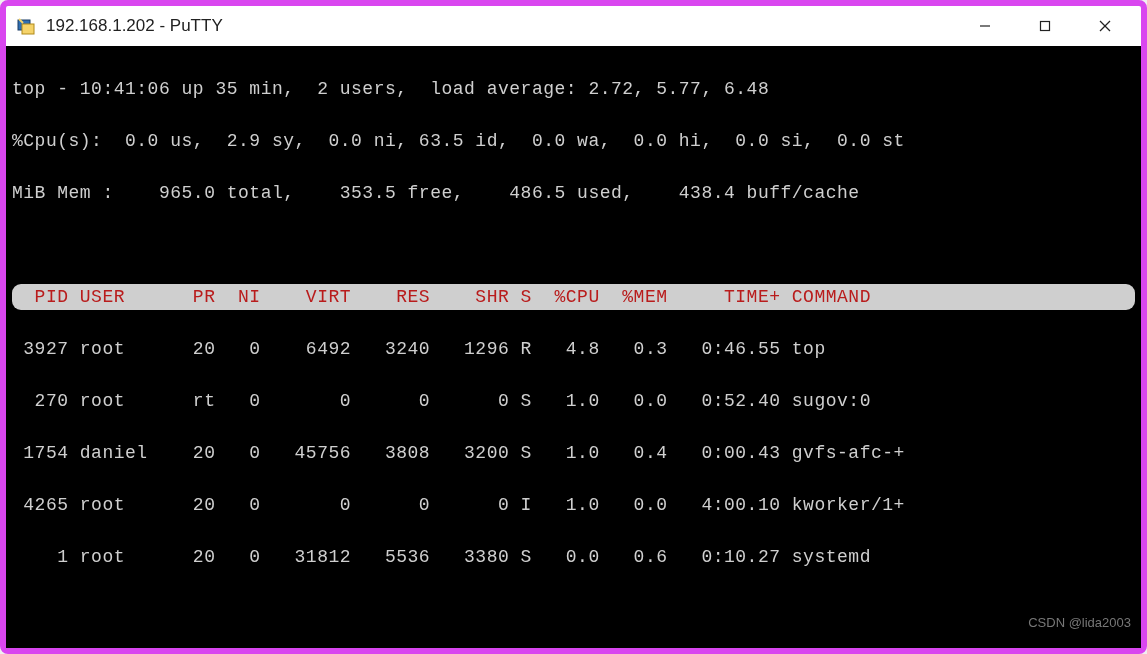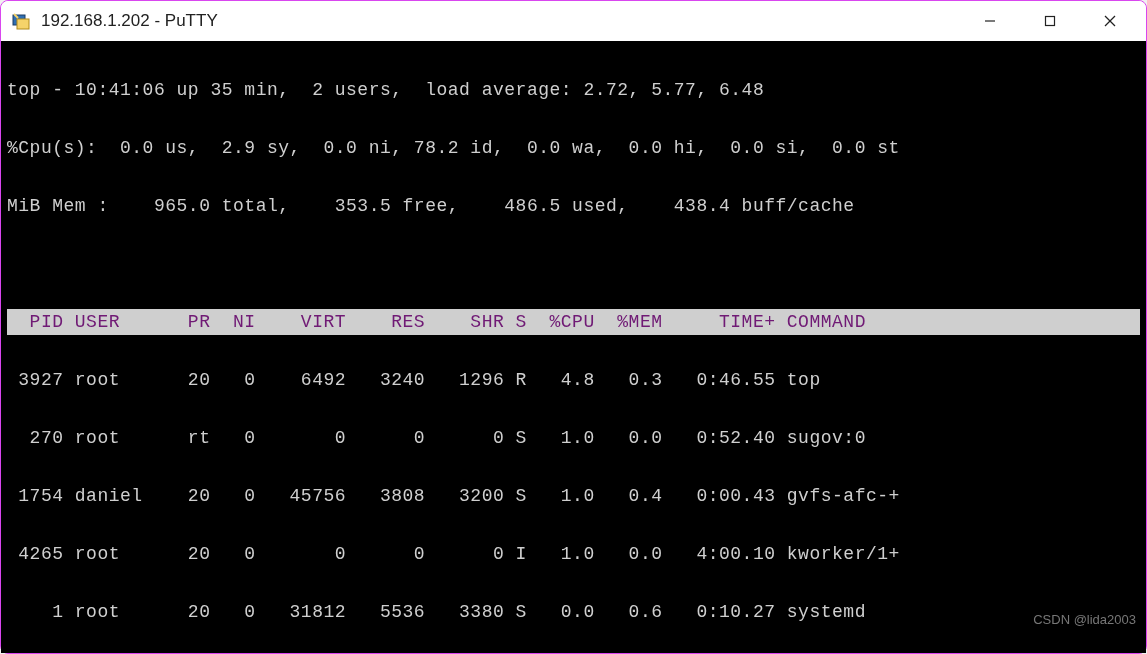--- a/index.html
+++ b/index.html
@@ -8,21 +8,21 @@
     background: #f0f0f0;
     font-family: sans-serif;
     width: 1147px;
     height: 654px;
     overflow: hidden;
   }
   .window {
     width: 1147px;
     height: 654px;
     background: #fff;
-    border: 1px solid #d946ef;
+    border: 6px solid #d946ef;
     border-radius: 8px;
     display: flex;
     flex-direction: column;
   }
   .titlebar {
     height: 40px;
     background: #fff;
     display: flex;
     align-items: center;
     padding: 0 6px 0 6px;
@@ -60,27 +60,28 @@
     font-size: 18px;
     line-height: 26px;
     padding: 4px 6px 0 6px;
     white-space: pre;
     letter-spacing: 0.5px;
     position: relative;
     overflow: hidden;
   }
   .terminal .hdr-row {
     background: #cfcfcf;
-    color: #701a75;
+    color: #b91c1c;
+    border-radius: 9px;
   }
-  .row { display:block;margin-top:6px; }
+  .row { display:block; }
   .watermark {
     position:absolute;
     right:10px;
-    bottom:20px;
+    bottom:12px;
     color:#777;
     font-size:13px;
     font-family:sans-serif;
     letter-spacing:0;
   }
 </style>
 </head>
 <body>
 
 <div class="window">
@@ -108,21 +109,21 @@
         <svg width="12" height="12">
             <line x1="1" y1="1" x2="11" y2="11"></line>
             <line x1="11" y1="1" x2="1" y2="11"></line>
           </svg>
       </div>
     </div>
   </div>
 
   <div class="terminal">
 <span class="row">top - 10:41:06 up 35 min,  2 users,  load average: 2.72, 5.77, 6.48</span>
-<span class="row">%Cpu(s):  0.0 us,  2.9 sy,  0.0 ni, 78.2 id,  0.0 wa,  0.0 hi,  0.0 si,  0.0 st</span>
+<span class="row">%Cpu(s):  0.0 us,  2.9 sy,  0.0 ni, 63.5 id,  0.0 wa,  0.0 hi,  0.0 si,  0.0 st</span>
 <span class="row">MiB Mem :    965.0 total,    353.5 free,    486.5 used,    438.4 buff/cache</span>
 <span class="row"> </span>
 <span class="row hdr-row">  PID USER      PR  NI    VIRT    RES    SHR S  %CPU  %MEM     TIME+ COMMAND   </span>
 <span class="row"> 3927 root      20   0    6492   3240   1296 R   4.8   0.3   0:46.55 top</span>
 <span class="row">  270 root      rt   0       0      0      0 S   1.0   0.0   0:52.40 sugov:0</span>
 <span class="row"> 1754 daniel    20   0   45756   3808   3200 S   1.0   0.4   0:00.43 gvfs-afc-+</span>
 <span class="row"> 4265 root      20   0       0      0      0 I   1.0   0.0   4:00.10 kworker/1+</span>
 <span class="row">    1 root      20   0   31812   5536   3380 S   0.0   0.6   0:10.27 systemd</span>
 
 

